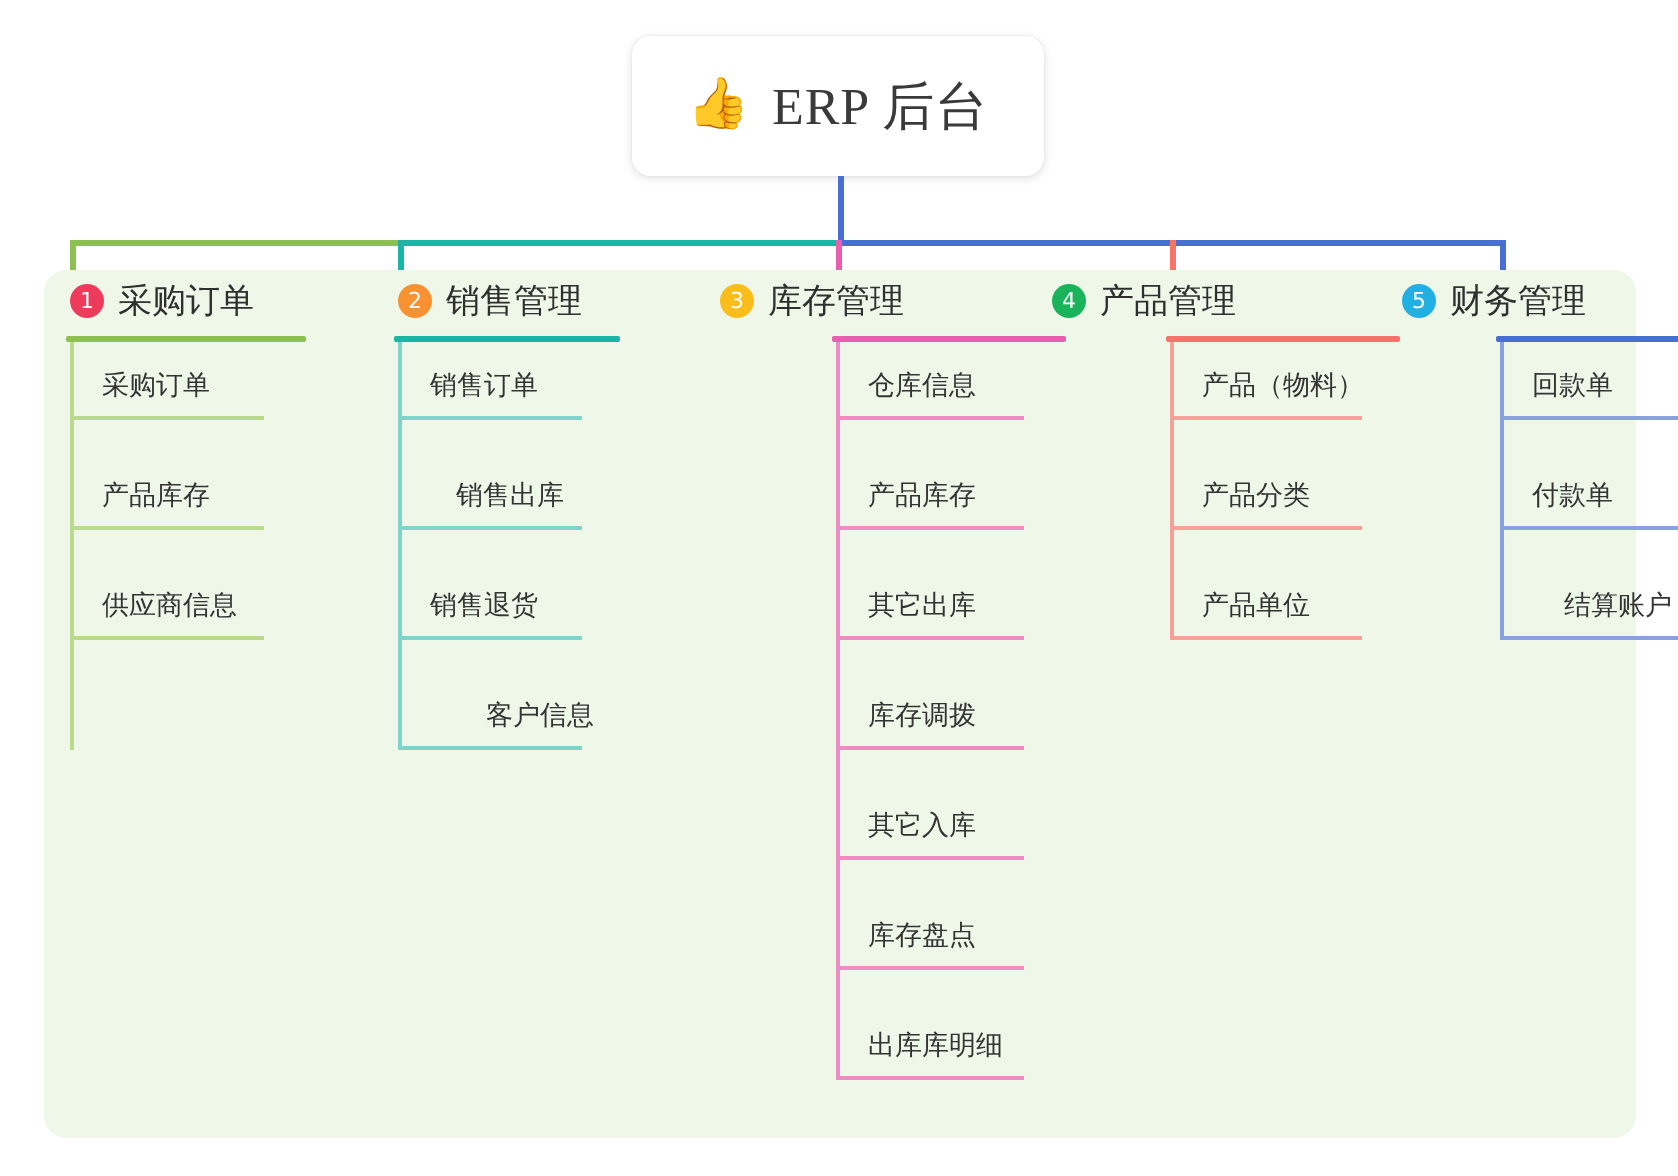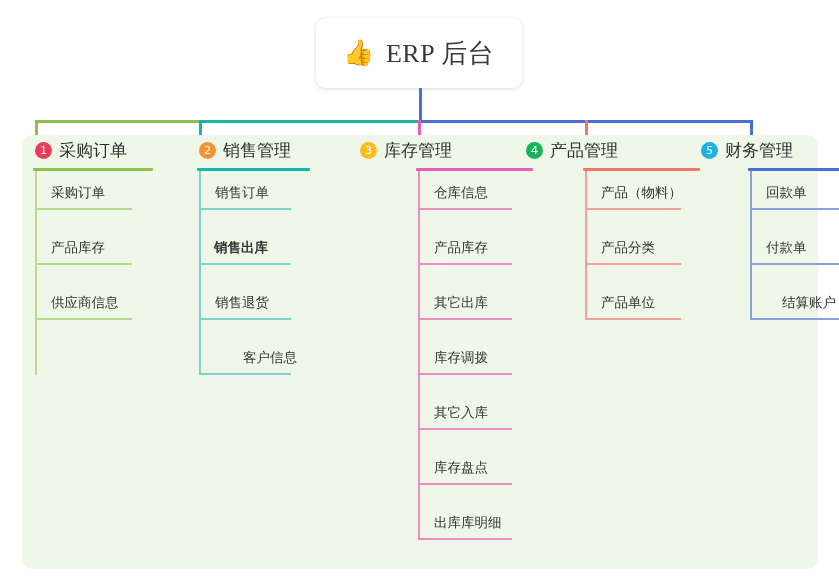--- a/index.html
+++ b/index.html
@@ -187,21 +187,21 @@
         <span class="head-label">销售管理</span>
       </div>
       <div class="head-rule" style="background: rgb(25, 181, 165); width: 113px; margin-left: 11px;"></div>
       <div class="items">
         <div class="spine" style="left: 13px; width: 2px; height: 204px; background: rgb(127, 211, 203);"></div>
         <div class="item">
           <span class="item-label" style="left: 29px;">销售订单</span>
           <div class="item-rule" style="left: 13px; width: 92px; background: rgb(127, 211, 203);"></div>
         </div>
         <div class="item">
-          <span class="item-label" style="left: 28px; font-weight: bold;">销售出库</span>
+          <span class="item-label" style="left: 42px;">销售出库</span>
           <div class="item-rule" style="left: 13px; width: 92px; background: rgb(127, 211, 203);"></div>
         </div>
         <div class="item">
           <span class="item-label" style="left: 29px;">销售退货</span>
           <div class="item-rule" style="left: 13px; width: 92px; background: rgb(127, 211, 203);"></div>
         </div>
         <div class="item">
           <span class="item-label" style="left: 29px; margin-left: 28px;">客户信息</span>
           <div class="item-rule" style="left: 13px; width: 92px; background: rgb(127, 211, 203);"></div>
         </div>

